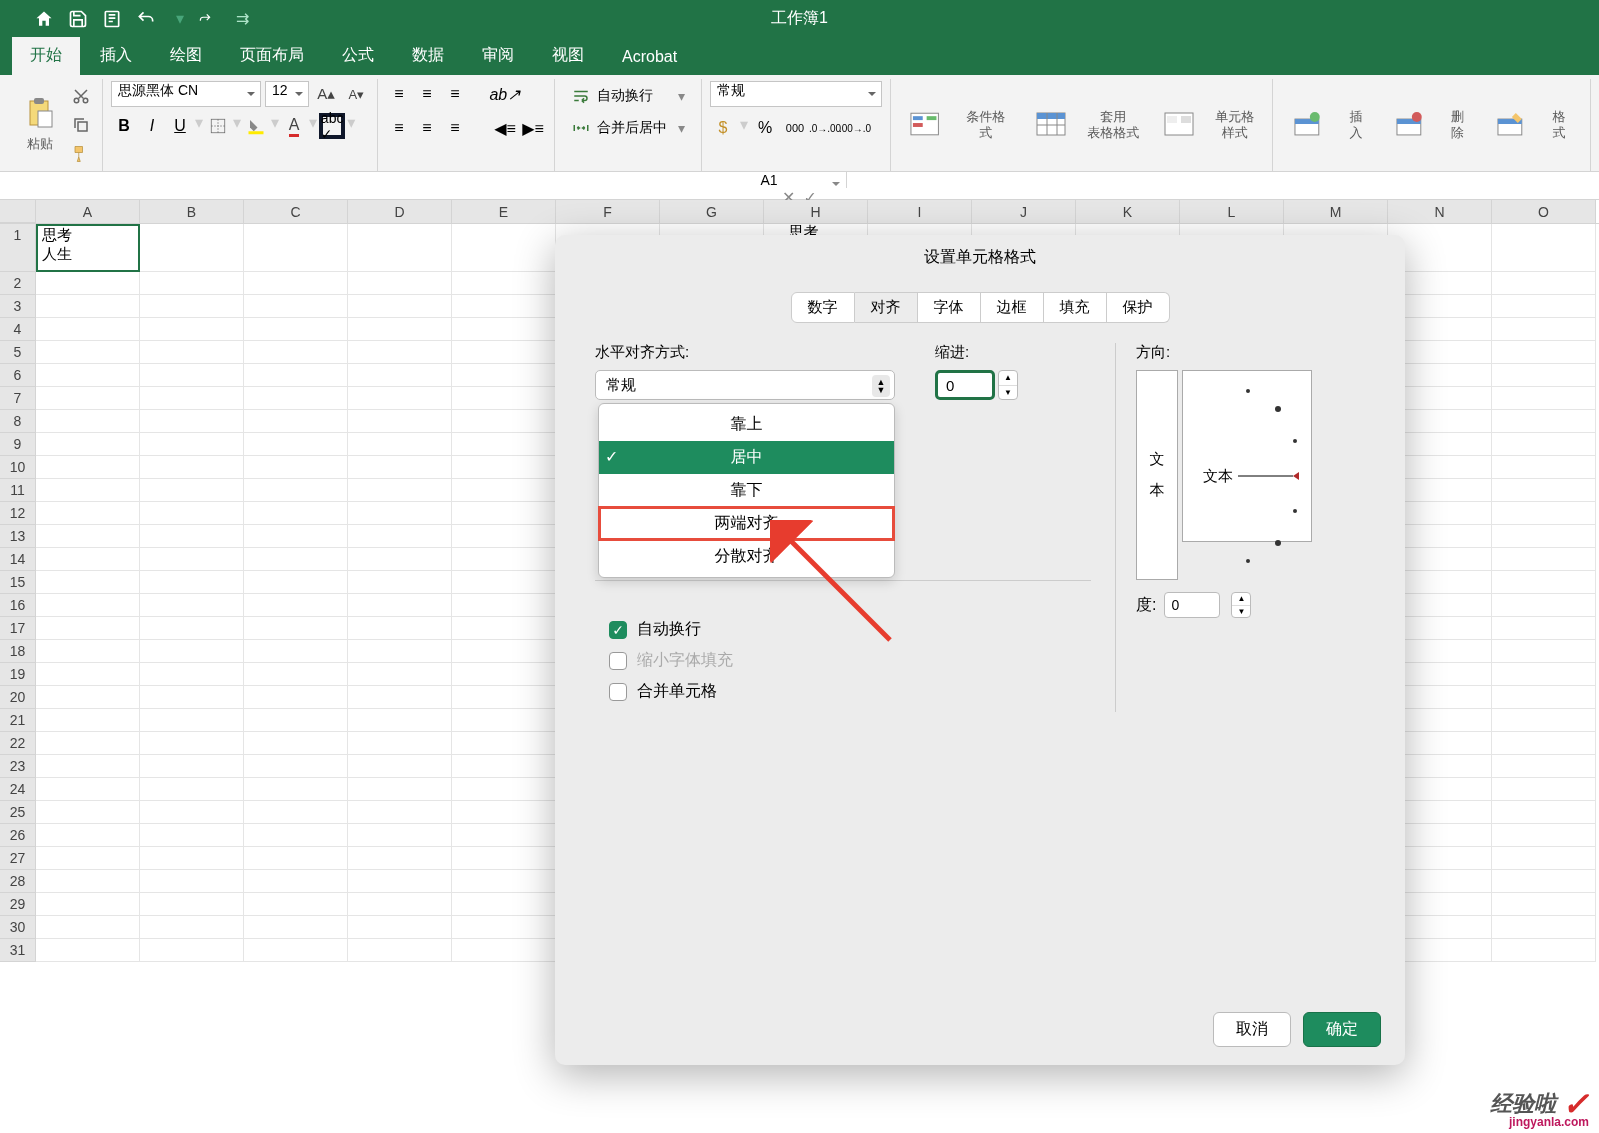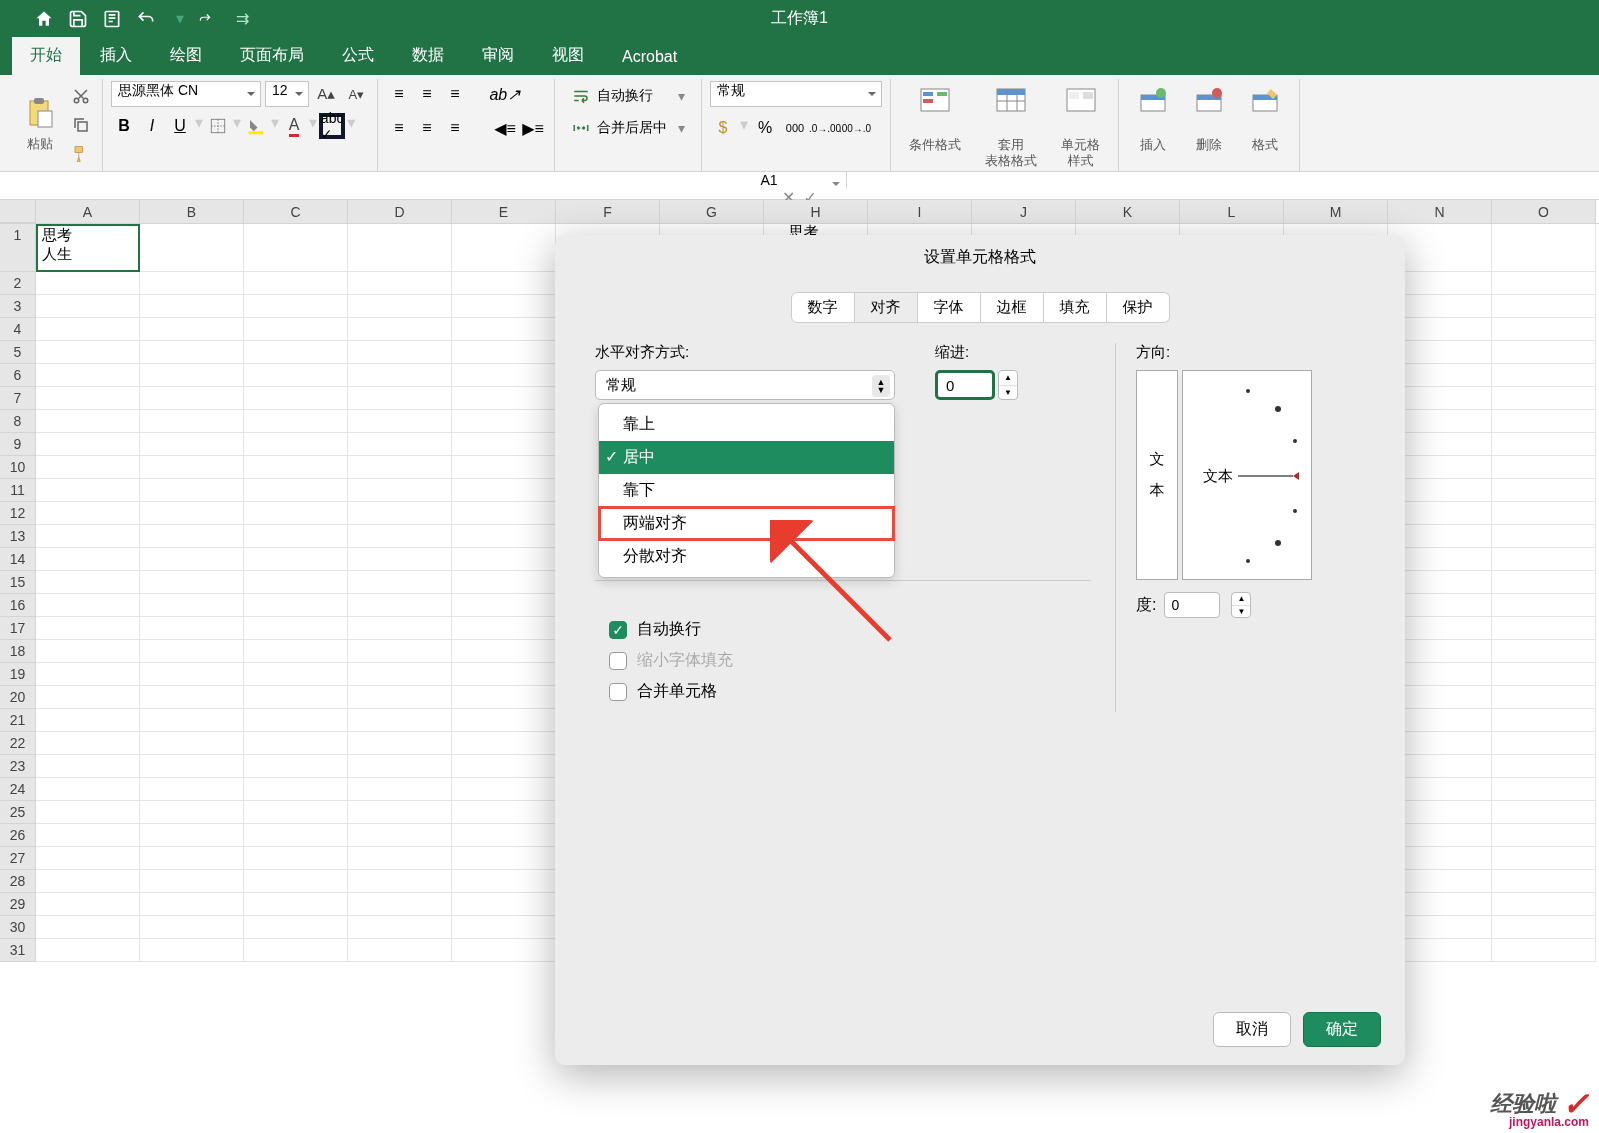--- a/index.html
+++ b/index.html
@@ -30,21 +30,21 @@
 .font-name { width: 150px; }
 .font-size { width: 44px; }
 .dd-arrow::after { content: ""; position: absolute; right: 5px; top: 10px; border: 4px solid transparent; border-top-color: #666; }
 
 .sm-icon { width: 18px; height: 18px; }
 .icon-btn { width: 26px; height: 26px; display: flex; align-items: center; justify-content: center; cursor: pointer; }
 
 .wrap-btn { display: flex; align-items: center; gap: 6px; padding: 2px 8px; font-size: 14px; cursor: pointer; width: 130px;}
 .num-select { height: 26px; width: 172px; }
 
-.vbtn { display: flex; flex-direction: column; align-items: center; padding: 4px 10px; gap: 20px; cursor: pointer; }
+.vbtn { display: flex; align-items: center; padding: 4px 10px; gap: 20px; cursor: pointer; }
 .vbtn-icon { width: 32px; height: 32px; }
 .vbtn-lbl { font-size: 13px; color: #595959; text-align: center; line-height: 1.2; }
 
 
 .formula-bar { height: 28px; display: flex; align-items: center; border-bottom: 1px solid #d4d4d4; flex-direction: column; }
 .name-box { width: 94px; height: 24px; border-right: 1px solid #d4d4d4; padding-left: 8px; font-size: 14px; display: flex; align-items: center; position: relative; }
 .name-box::after { content: ""; position: absolute; right: 6px; top: 10px; border: 4px solid transparent; border-top-color: #888; }
 .fx-btns { display: flex; gap: 8px; padding: 0 12px; color: #888; }
 .fx-label { font-style: italic; font-size: 14px; color: #666; padding: 0 10px; }
 .formula-input { flex: 1; font-size: 15px; padding-left: 8px; }
@@ -80,28 +80,28 @@
 .combo-arrows { position: absolute; right: 4px; top: 4px; width: 18px; height: 22px; background: #e8e8e8; border-radius: 4px; display: flex; flex-direction: column; align-items: center; justify-content: center; font-size: 9px; line-height: 8px; }
 
 .indent-box { display: flex; align-items: center; }
 .indent-input { width: 60px; height: 30px; border: 3px solid #217346; border-radius: 5px; padding-left: 8px; font-size: 15px; background: #fff; }
 .stepper { width: 20px; height: 30px; margin-left: 3px; display: flex; flex-direction: column; border: 1px solid #bbb; border-radius: 4px; background: #fff; }
 .stepper div { flex: 1; display: flex; align-items: center; justify-content: center; font-size: 8px; cursor: pointer; }
 .stepper div:first-child { border-bottom: 1px solid #ddd; }
 
 
 .dd-popup { position: absolute; left: 598px; top: 403px; width: 297px; background: #fff; border: 1px solid #bbb; border-radius: 6px; box-shadow: 0 4px 12px rgba(0,0,0,.15); z-index: 100; padding: 4px 0; }
-.dd-item { padding: 6px 24px; font-size: 16px; cursor: pointer; position: relative; }
+.dd-item { padding: 6px 24px; font-size: 16px; cursor: pointer; position: relative; text-align: center; }
 .dd-item.selected { background: #1e8c5e; color: #fff; }
 .dd-item.selected::before { content: "✓"; position: absolute; left: 6px; }
 .dd-item.highlight { outline: 3px solid #e74c3c; outline-offset: -2px; }
 
 .orient-box { display: flex; gap: 4px; margin-top: 6px; }
 .orient-vert { width: 42px; height: 210px; background: #fff; border: 1px solid #aaa; display: flex; flex-direction: column; align-items: center; justify-content: center; font-size: 15px; gap: 12px; }
-.orient-dial { width: 130px; height: 210px; background: #fff; border: 1px solid #aaa; position: relative; }
+.orient-dial { width: 130px; height: 172px; background: #fff; border: 1px solid #aaa; position: relative; }
 .deg-row { display: flex; align-items: center; gap: 8px; margin-top: 12px; }
 .deg-input { width: 56px; height: 26px; border: 1px solid #bbb; border-radius: 4px; padding-left: 6px; background: #fff; font-size: 14px; }
 
 .text-ctrl { margin-top: 180px; border-top: 1px solid #ccc; padding-top: 28px; }
 .chk-row { display: flex; align-items: center; gap: 10px; font-size: 16px; margin: 10px 14px; }
 .chk { width: 18px; height: 18px; border: 1px solid #999; border-radius: 4px; background: #fff; display: flex; align-items: center; justify-content: center; color: #fff; font-size: 14px; }
 .chk.on { background: #1e8c5e; border-color: #1e8c5e; }
 .chk-row.disabled{ color:#aaa; }
 
 .dlg-footer { position: absolute; bottom: 18px; right: 24px; display: flex; gap: 12px; }

